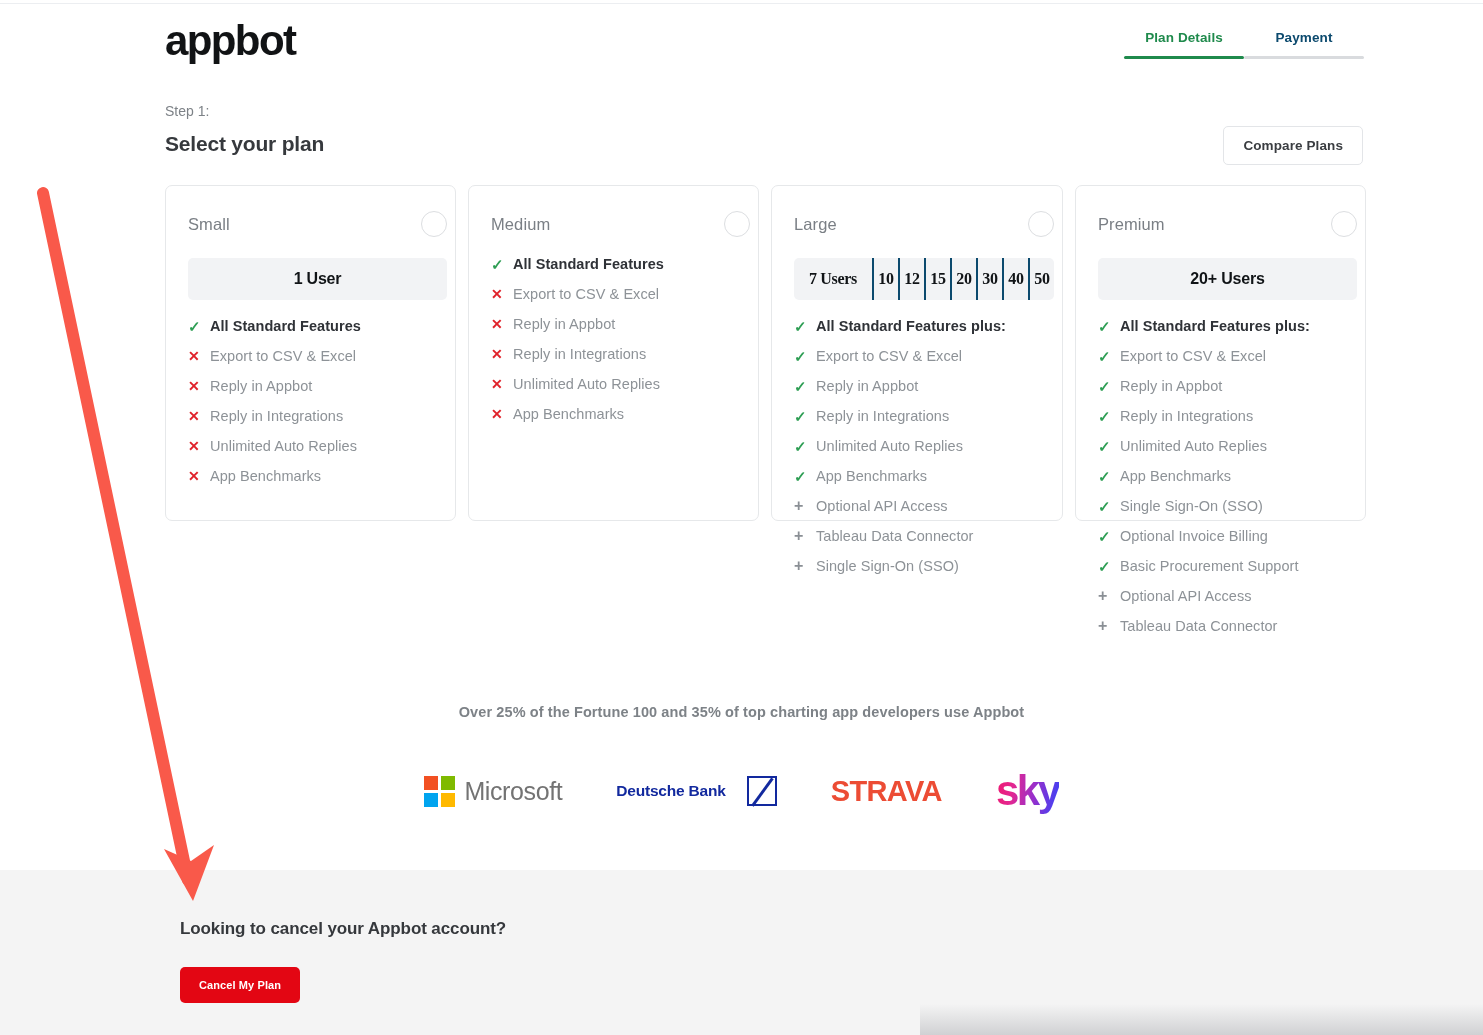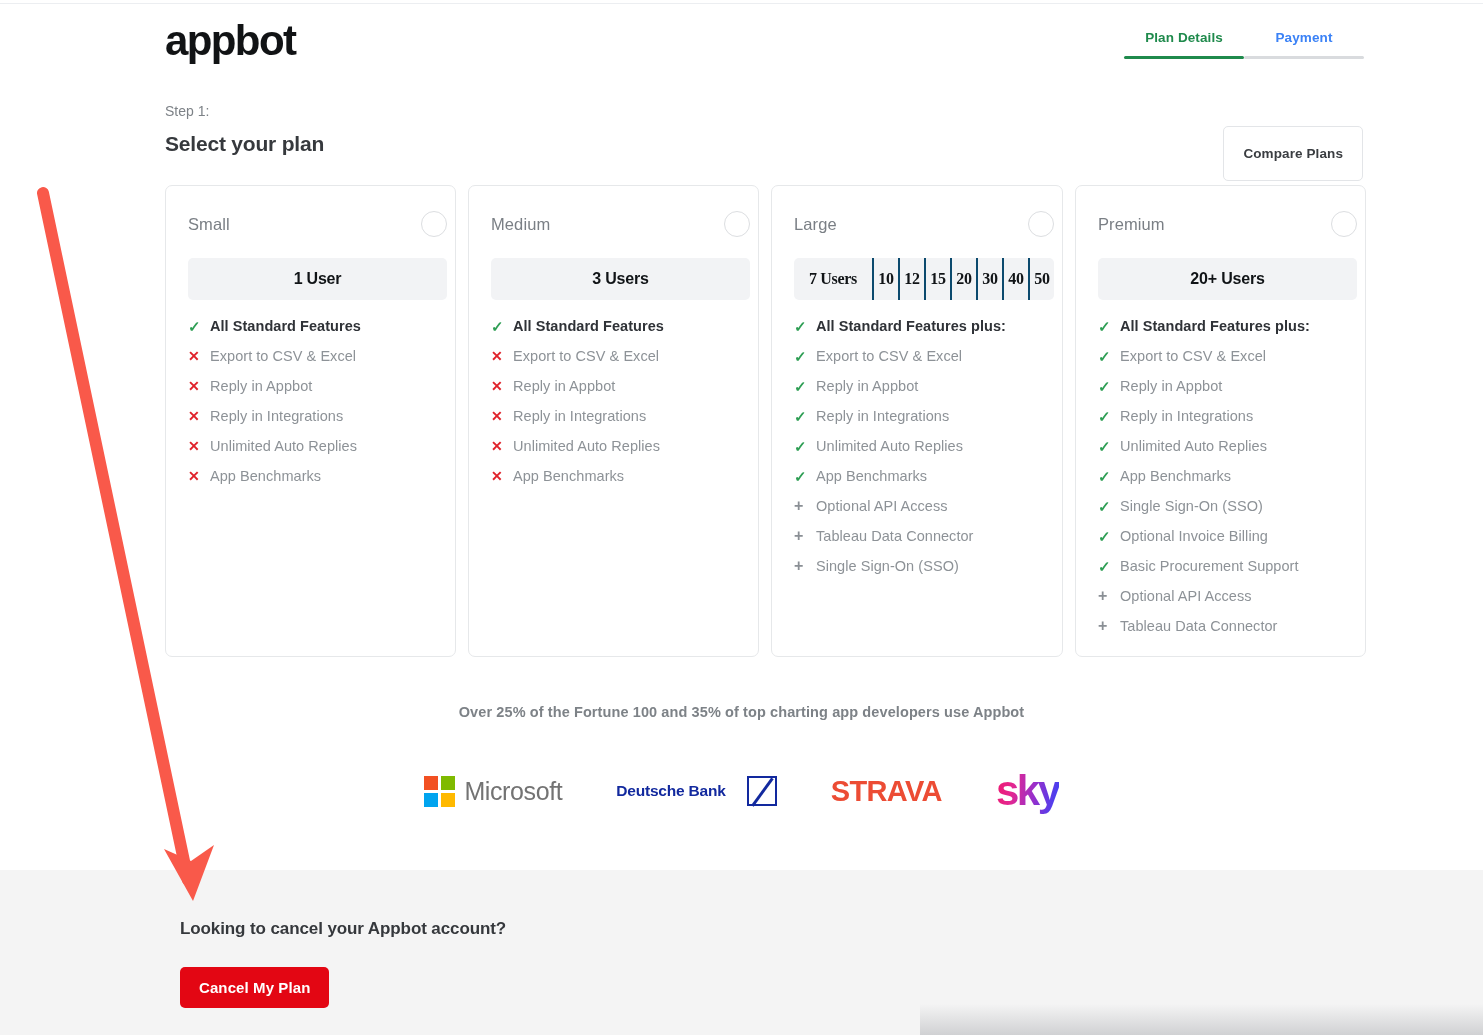--- a/index.html
+++ b/index.html
@@ -17,38 +17,38 @@
     position: absolute; left: 165px; top: 19px;
     font-size: 42px; font-weight: bold; letter-spacing: -1.6px;
     color: #111315; line-height: 44px;
   }
   .tabs { position: absolute; right: 119px; top: 30px; display: flex; gap: 0; }
   .tab { width: 120px; text-align: center; cursor: pointer; }
   .tab-label { font-size: 13.5px; font-weight: bold; letter-spacing: .1px; display: block; padding-bottom: 11px; }
   .tab-underline { height: 3px; border-radius: 2px; display: block; }
   .tab.active .tab-label { color: #1f8a4c; }
   .tab.active .tab-underline { background: #1f8a4c; }
-  .tab.inactive .tab-label { color: #3b82f6; }
+  .tab.inactive .tab-label { color: #0c4a6e; }
   .tab.inactive .tab-underline { background: #d9dbde; }
 
   
   .step-eyebrow { position: absolute; left: 165px; top: 103px; font-size: 14px; color: #7d8287; }
   .step-title { position: absolute; left: 165px; top: 132px; font-size: 21px; font-weight: bold; color: #36393d; letter-spacing: -.2px;}
   .compare-btn {
     position: absolute; right: 120px; top: 126px;
-    padding: 19px 19px; border: 1px solid #e3e5e8; border-radius: 5px;
+    padding: 11px 19px; border: 1px solid #e3e5e8; border-radius: 5px;
     background: #fff; font-size: 13.5px; font-weight: bold; color: #3a3d41;
     cursor: pointer; letter-spacing: .1px;
   }
 
   
   .cards { position: absolute; left: 165px; top: 185px; display: flex; gap: 12px; }
   .card {
     background: #fff; border: 1px solid #e6e8ea; border-radius: 7px;
-    height: 472px; padding: 24px 8px 0 22px; position: relative; cursor: pointer;
+    height: 336px; padding: 24px 8px 0 22px; position: relative; cursor: pointer;
   }
   .card.small, .card.medium { width: 291px; }
   .card.large { width: 292px; }
   .card.premium { width: 291px; }
   .card-head { display: flex; align-items: center; justify-content: space-between; height: 28px; }
   .card-title { font-size: 16.5px; color: #7a7f85; letter-spacing: .1px; }
   .radio { width: 26px; height: 26px; border-radius: 50%; border: 1.5px solid #dcdee1; background: #fff; }
 
   .users-pill {
     margin-top: 20px; height: 42px; background: #f2f3f5; border-radius: 5px;
@@ -102,21 +102,21 @@
   
   .footer-band { position: absolute; left: 0; top: 870px; width: 1483px; height: 165px; background: #f4f4f4; }
   .footer-shadow {
     position: absolute; left: 920px; top: 1004px; width: 563px; height: 31px;
     background: linear-gradient(180deg, rgba(200,200,203,0) 0%, rgba(196,197,200,.75) 100%);
   }
   .cancel-q { position: absolute; left: 180px; top: 919px; font-size: 17px; font-weight: bold; color: #35383c; letter-spacing: -.1px; }
   .cancel-btn {
     position: absolute; left: 180px; top: 967px;
     background: #e30613; color: #fff; border: none; border-radius: 5px;
-    padding: 12px 19px; font-size: 15px; font-weight: bold; cursor: pointer;
+    padding: 12px 19px; font-size: 11px; font-weight: bold; cursor: pointer;
     font-family: "Liberation Sans", sans-serif; letter-spacing: .1px;
   }
 
   
   .arrow-svg { position: absolute; left: 0; top: 0; width: 1483px; height: 1035px; pointer-events: none; }
 </style>
 </head>
 <body>
 
 <div class="page">
@@ -174,21 +174,20 @@
             <span class="ftext">App Benchmarks</span>
           </div>
       </div>
     </div>
 
     <div class="card medium">
       <div class="card-head">
         <span class="card-title">Medium</span>
         <span class="radio"></span>
       </div>
-      <div class="users-pill">3 Users</div>
       <div class="features">
         <div class="feature">
             <span class="fi check">✓</span>
             <span class="ftext bold">All Standard Features</span>
           </div>
         <div class="feature">
             <span class="fi cross">✕</span>
             <span class="ftext">Export to CSV &amp; Excel</span>
           </div>
         <div class="feature">

